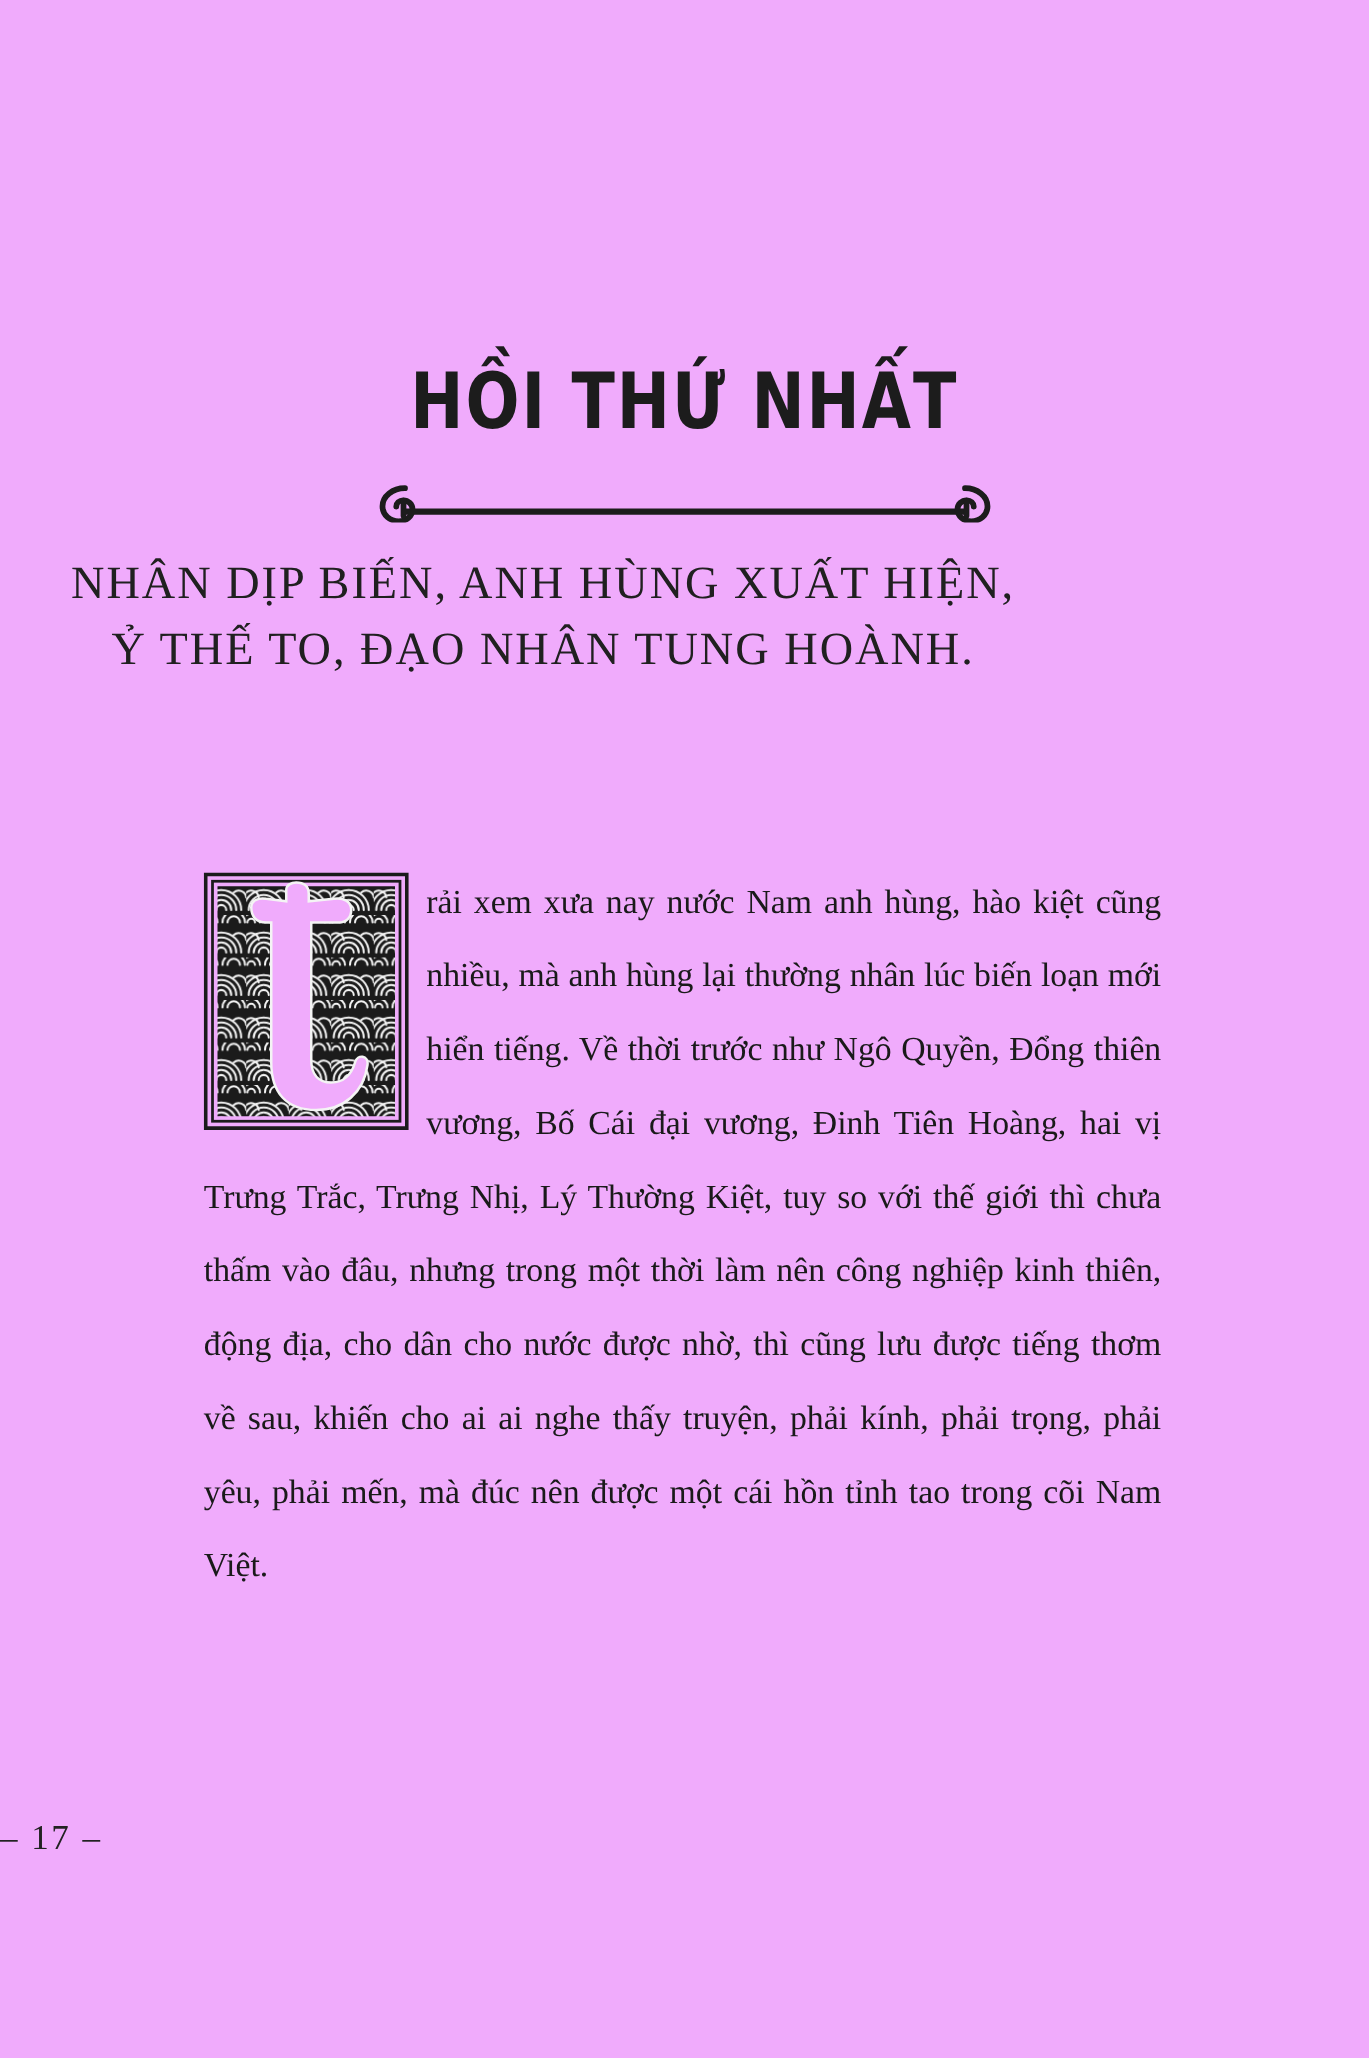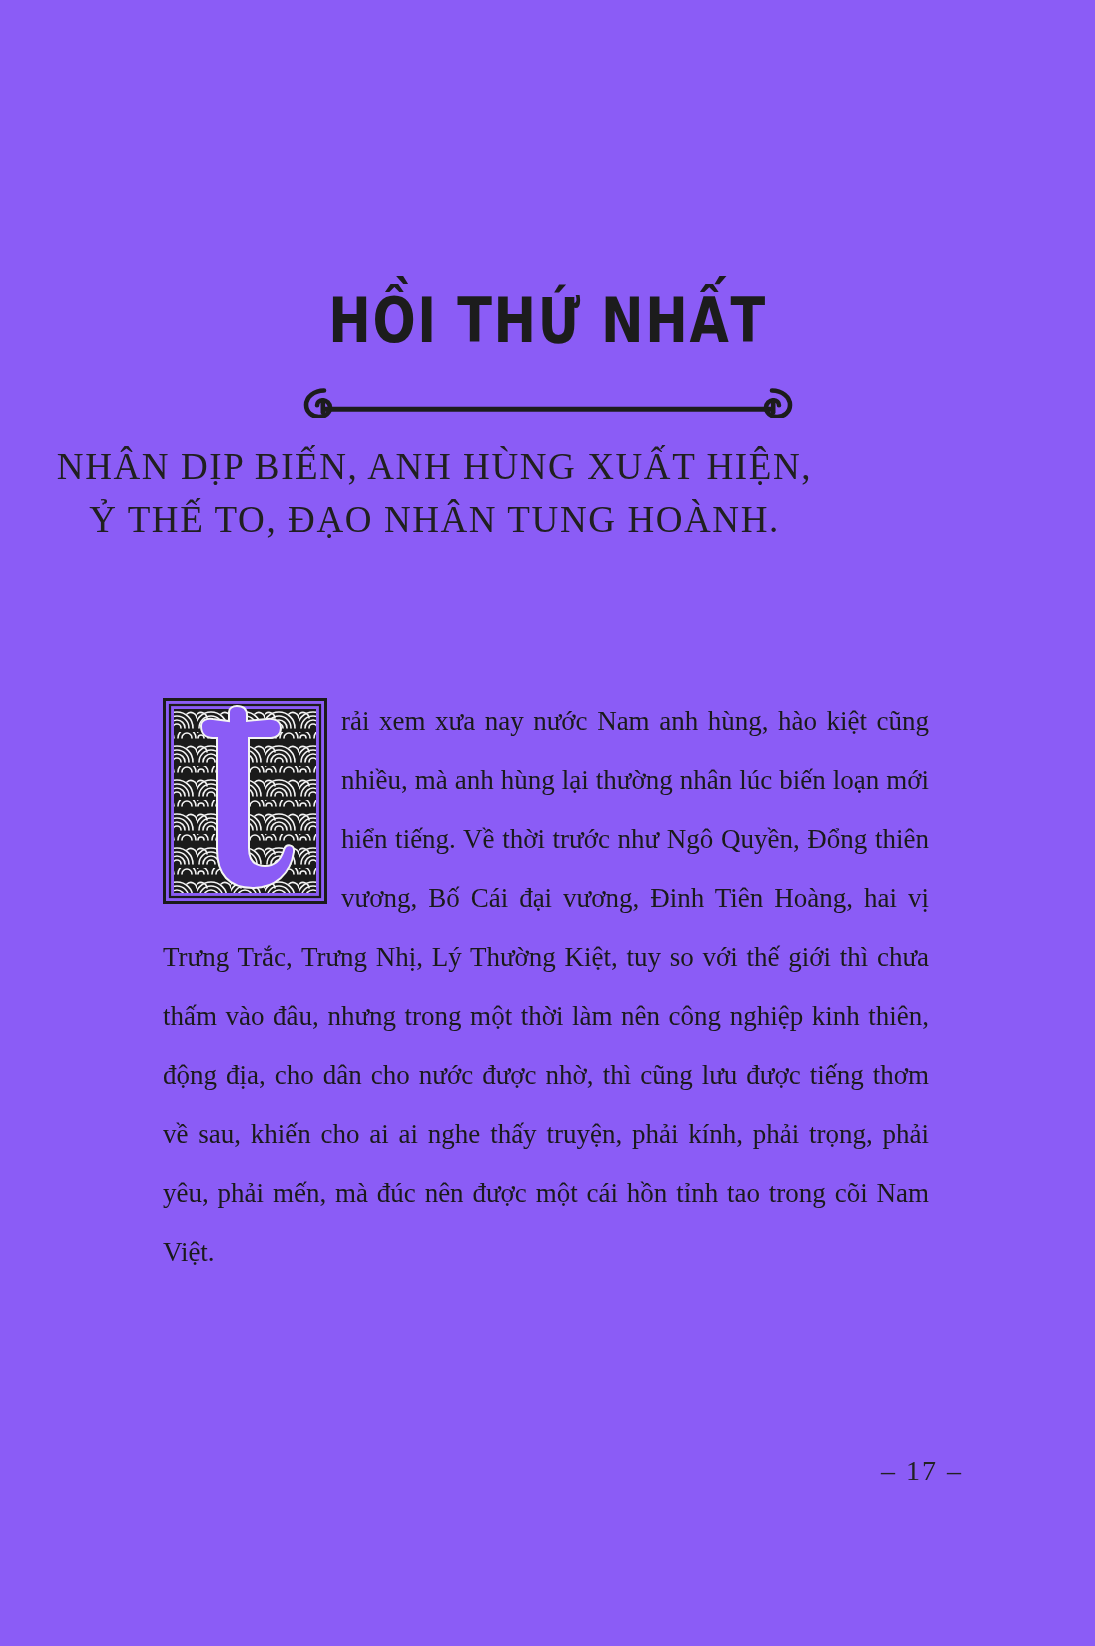--- a/index.html
+++ b/index.html
@@ -4,21 +4,21 @@
 <style>
   html, body {
     margin: 0;
     padding: 0;
     background: #ffffff;
   }
   .page {
     position: relative;
     width: 1095px;
     height: 1646px;
-    background: #8b5cf6;
+    background: #f0abfc;
     margin: 0 auto;
     overflow: hidden;
     font-family: "Liberation Serif", "DejaVu Serif", serif;
     color: #1a1a1a;
     text-decoration: underline;
   }
 
   
   .chapter-title {
     position: absolute;
@@ -94,21 +94,21 @@
   }
   p.para.indent { text-indent: 62px; }
   p.para + p.para { margin-top: 0; }
 
   
   .page-number {
     position: absolute;
     top: 1455px;
     left: 0;
     width: 963px;
-    text-align: right;
+    text-align: left;
     font-size: 28px;
     letter-spacing: 2px;
     color: #222222;
   }
 </style>
 </head>
 <body>
 
 <div class="page">
 

